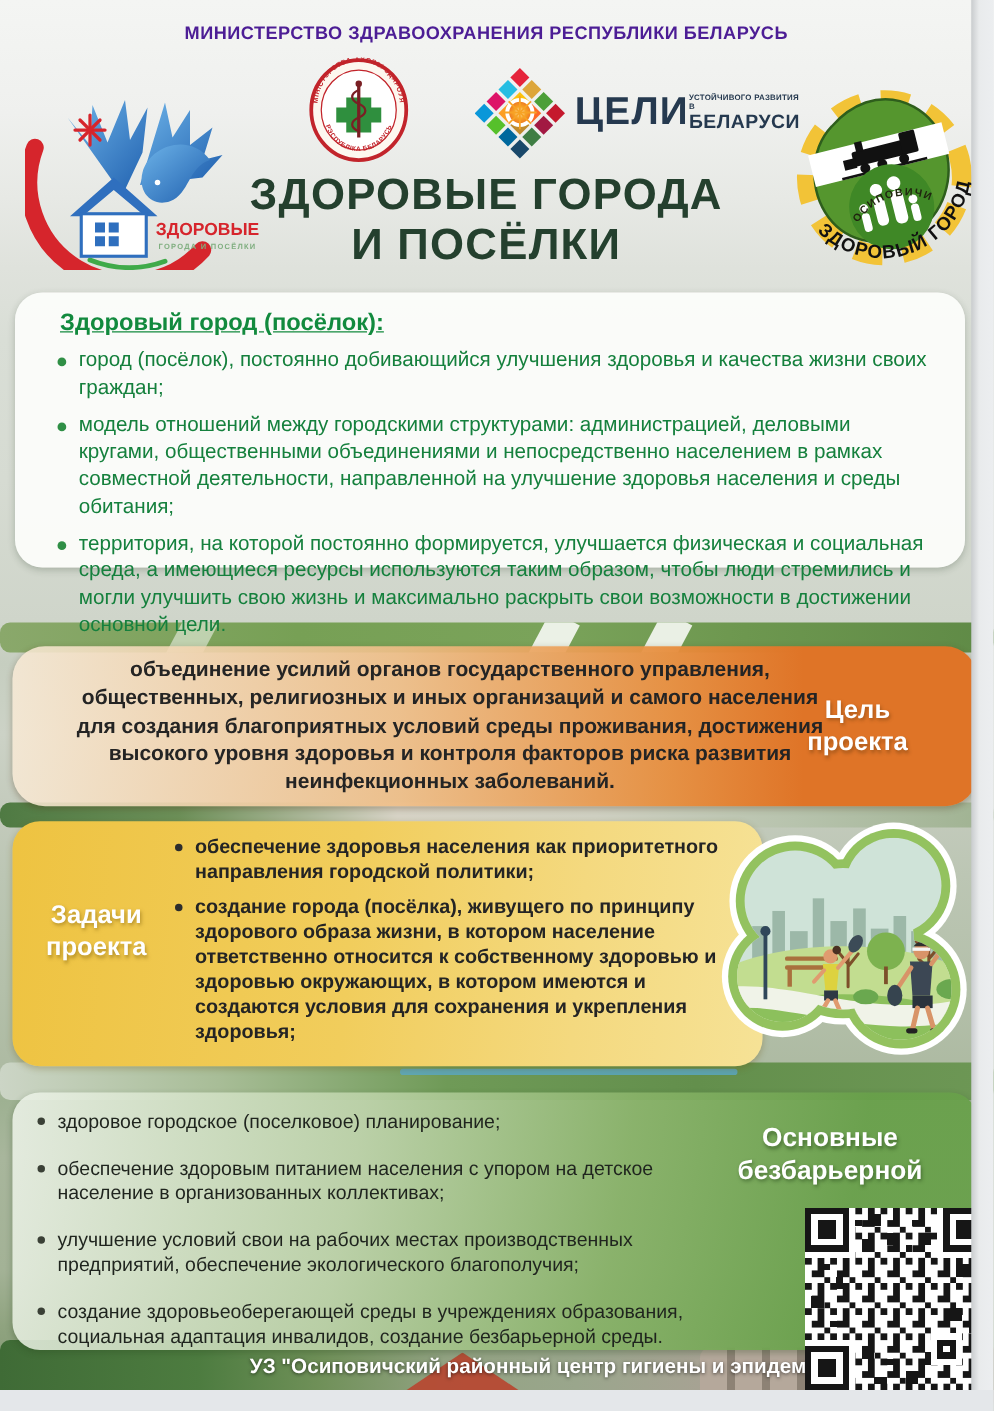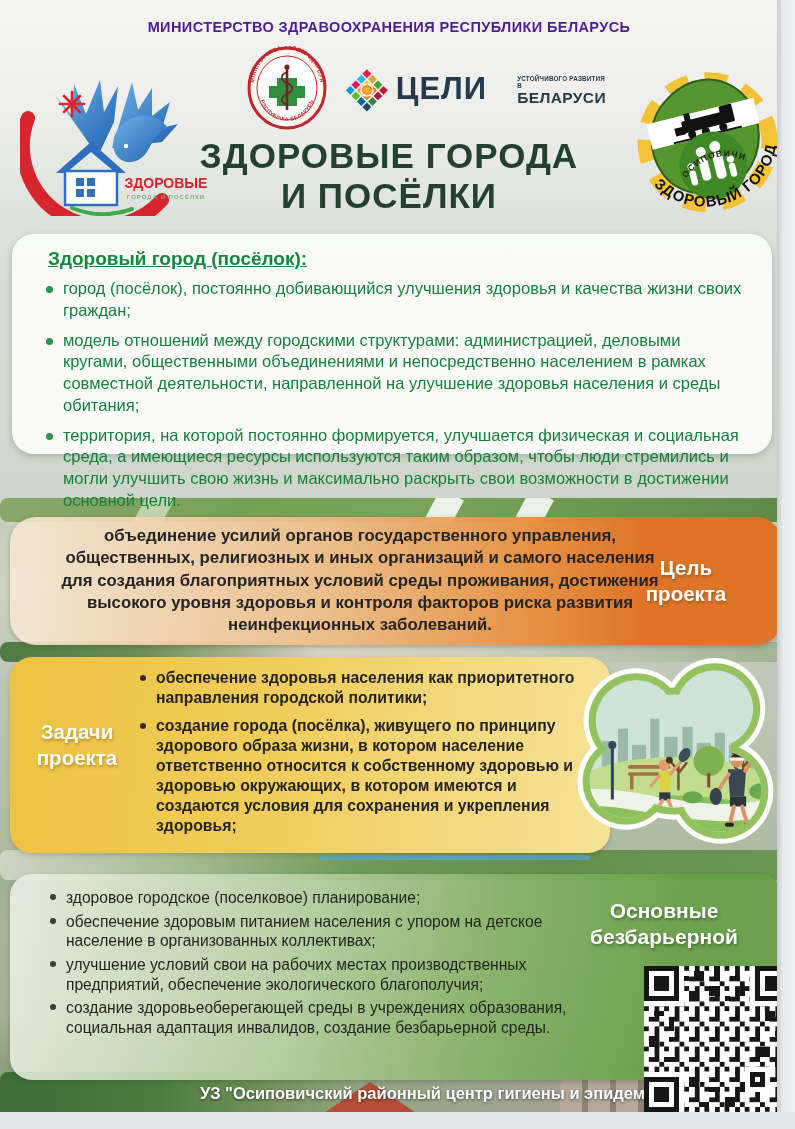--- a/index.html
+++ b/index.html
@@ -26,27 +26,27 @@
   #facade{left:560px;top:1078px;width:218px;height:51px;
      background:repeating-linear-gradient(90deg,#b5a89b 0 22px,#8d8275 22px 28px),
                 repeating-linear-gradient(180deg,rgba(60,60,60,.25) 0 6px,rgba(255,255,255,0) 6px 14px);}
   #paper-right{left:777px;top:0;width:18px;height:1129px;background:linear-gradient(90deg,#c9ccce,#e9ebec 35%,#eceef0);z-index:6;}
   #paper-bottom{left:0;top:1112px;width:795px;height:17px;background:#e4e7ea;z-index:6;}
   
   #ministry-header{left:0;top:19px;width:778px;text-align:center;z-index:2;
      font-size:14.5px;font-weight:700;color:#4c1d95;letter-spacing:.4px;}
   #logo-bird{left:20px;top:76px;width:195px;height:140px;z-index:2;}
   #logo-seal{left:246px;top:46px;width:82px;height:84px;z-index:2;}
-  #logo-sdg{left:346px;top:50px;width:260px;height:80px;z-index:2;display:flex;align-items:center;gap:8px;}
+  #logo-sdg{left:380px;top:50px;width:260px;height:80px;z-index:2;display:flex;align-items:center;gap:8px;}
   #logo-osip{left:630px;top:60px;width:158px;height:176px;z-index:2;}
   #page-title{left:0;top:136px;width:778px;text-align:center;z-index:2;color:#24402e;
      font-size:35px;font-weight:700;letter-spacing:1px;line-height:1.14;}
   .sdg-text{display:flex;align-items:flex-start;}
   .sdg-word{font-size:31px;font-weight:700;color:#25394f;letter-spacing:1px;line-height:1;}
-  .sdg-right{display:flex;flex-direction:column;margin-top:2px;margin-left:30px;}
+  .sdg-right{display:flex;flex-direction:column;margin-top:2px;}
   .sdg-small{font-size:6.3px;font-weight:700;color:#25394f;letter-spacing:.2px;}
   .sdg-country{font-size:15.5px;font-weight:700;color:#25394f;line-height:1.1;letter-spacing:.4px;}
   
   #def-card{left:12px;top:234px;width:760px;height:220px;z-index:2;border-radius:22px;
      background:rgba(252,253,251,.94);box-shadow:0 2px 6px rgba(40,60,40,.25);
      padding:12px 26px 0 34px;box-sizing:border-box;}
   #def-heading{font-size:19px;font-weight:700;color:#128a3e;text-decoration:underline;margin:2px 0 8px 2px;}
   .blist{list-style:none;margin:0;padding:0;display:flex;flex-direction:column;}
   .blist li{display:flex;gap:10px;}
   .dot{width:7px;height:7px;border-radius:50%;flex:none;margin-top:8px;}
@@ -68,21 +68,21 @@
      box-shadow:0 2px 5px rgba(110,90,20,.3);}
   #tasks-label{left:6px;top:62px;width:122px;text-shadow:1px 2px 3px rgba(120,90,10,.5);}
   #tasks-list{position:absolute;left:130px;top:11px;width:458px;gap:8px;}
   #tasks-band li{font-size:15.8px;line-height:1.27;font-weight:700;color:#242424;}
   #tasks-band .dot{background:#2d2d2d;width:6px;height:6px;margin-top:7px;}
   #park{left:573px;top:648px;width:218px;height:210px;z-index:3;}
   
   #dir-section{left:10px;top:874px;width:772px;height:206px;z-index:2;border-radius:22px;
      background:linear-gradient(100deg,rgba(236,242,232,.88) 0%,rgba(190,212,170,.88) 35%,rgba(136,178,104,.92) 62%,rgba(104,160,74,.94) 85%);
      box-shadow:0 2px 5px rgba(40,70,30,.3);}
-  #dir-list{position:absolute;left:40px;top:14px;width:545px;gap:4px;}
+  #dir-list{position:absolute;left:20px;top:14px;width:545px;gap:18px;}
   #dir-section li{font-size:15.6px;line-height:1.26;color:#1f241e;font-weight:400;}
   #dir-section .dot{background:#3a4036;width:6px;height:6px;margin-top:6px;}
   #dir-label{right:18px;top:24px;width:200px;font-size:21px;
      text-shadow:1px 2px 3px rgba(30,60,20,.5);}
   #qr{left:644px;top:966px;width:146px;height:146px;z-index:4;}
   
   #footer-caption{left:140px;top:1084px;width:640px;text-align:center;z-index:3;
      font-size:16.5px;font-weight:700;color:#fff;text-shadow:0 1px 3px rgba(0,0,0,.6);}
 </style>
 </head>

